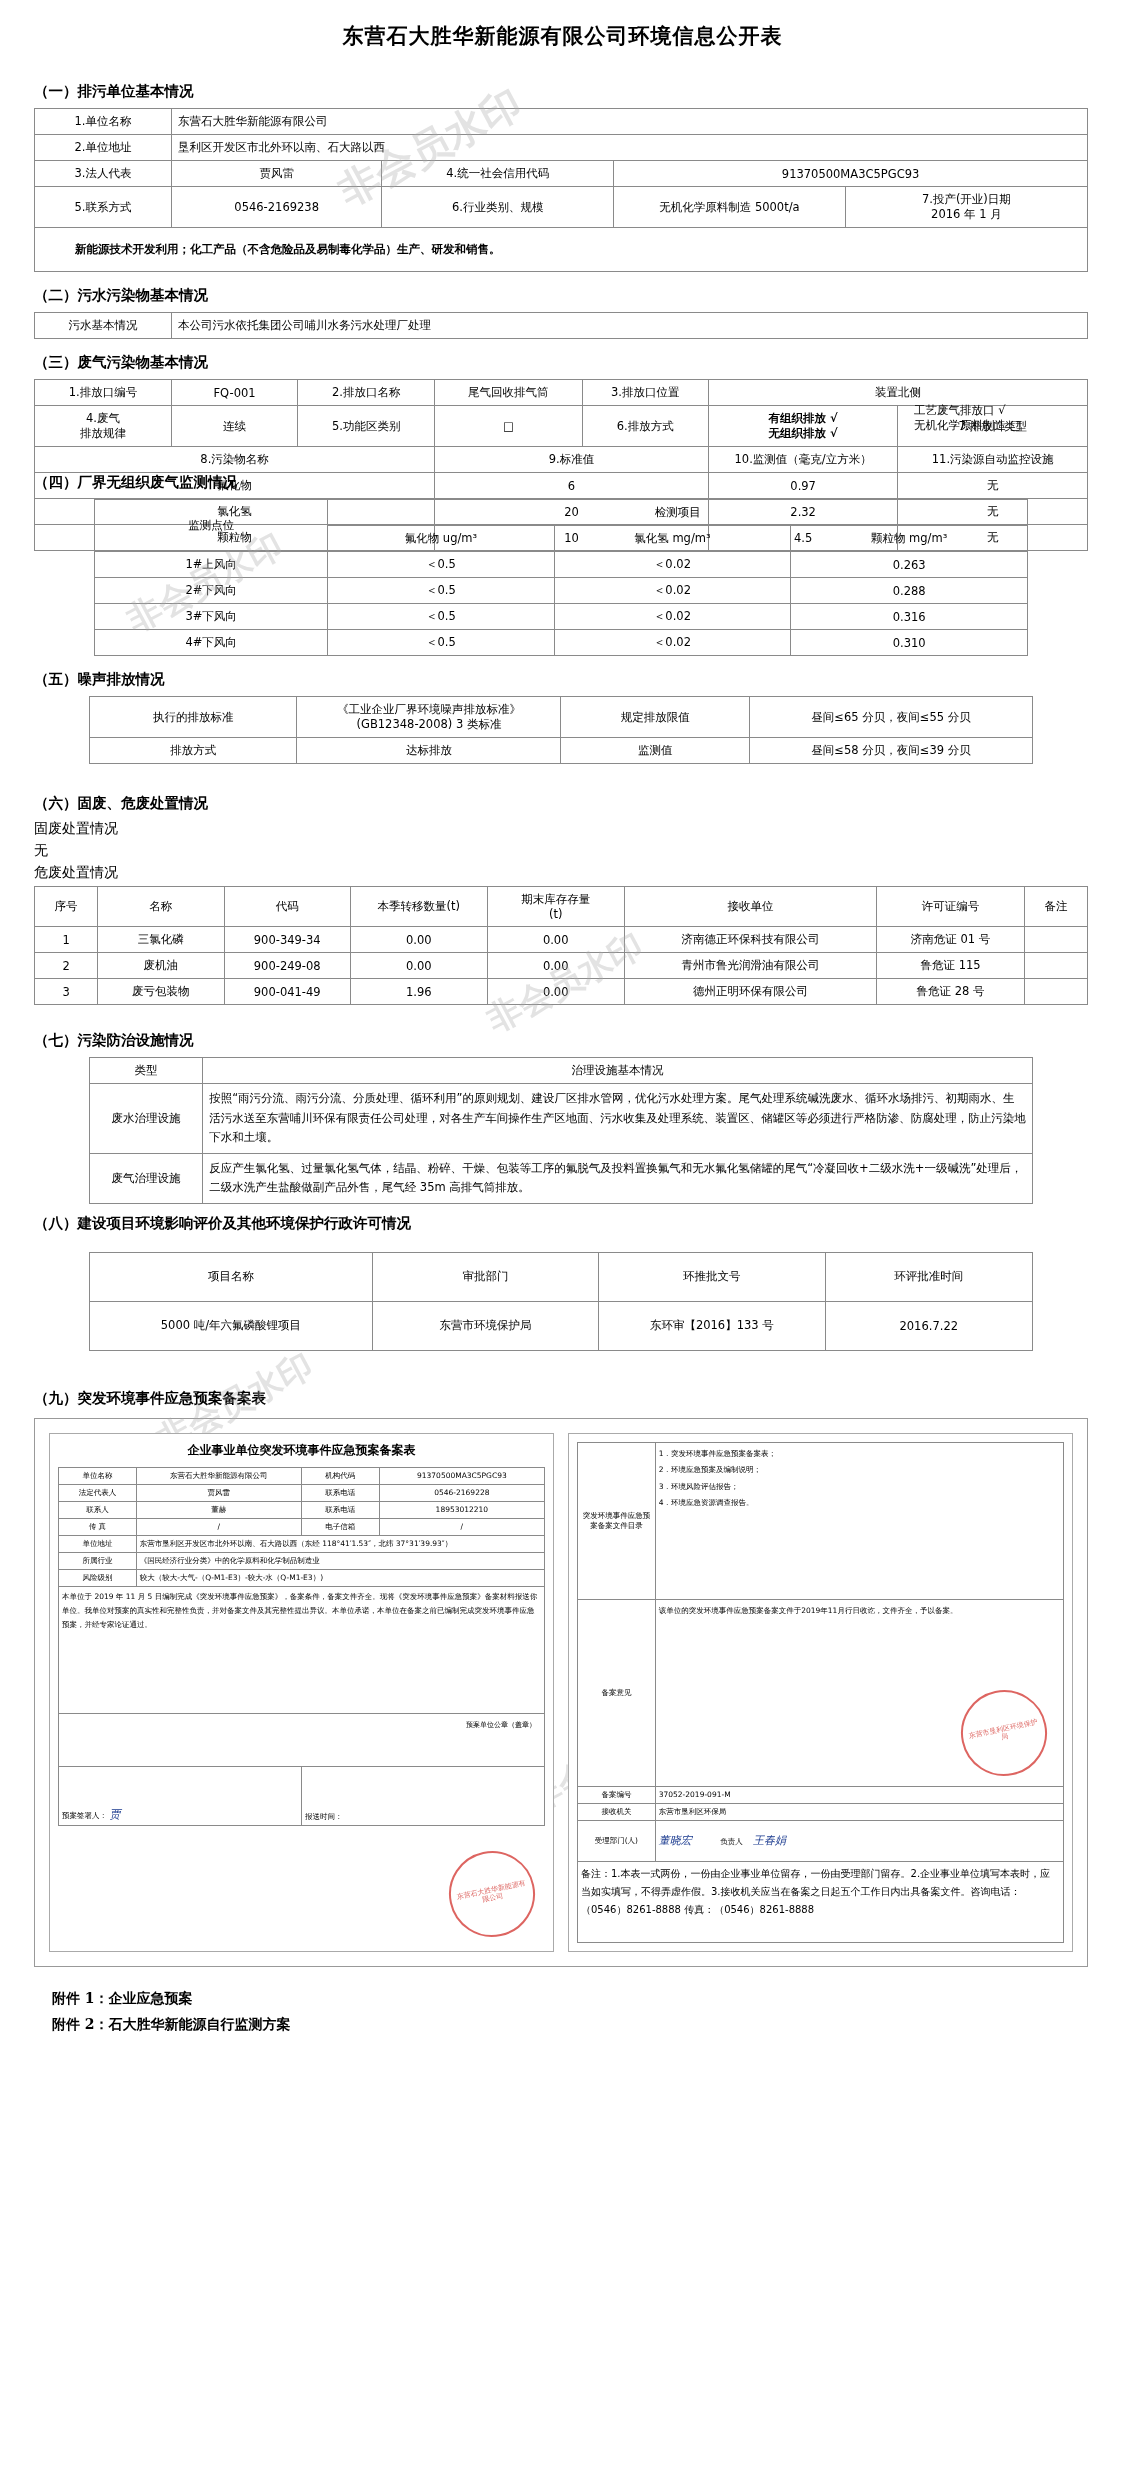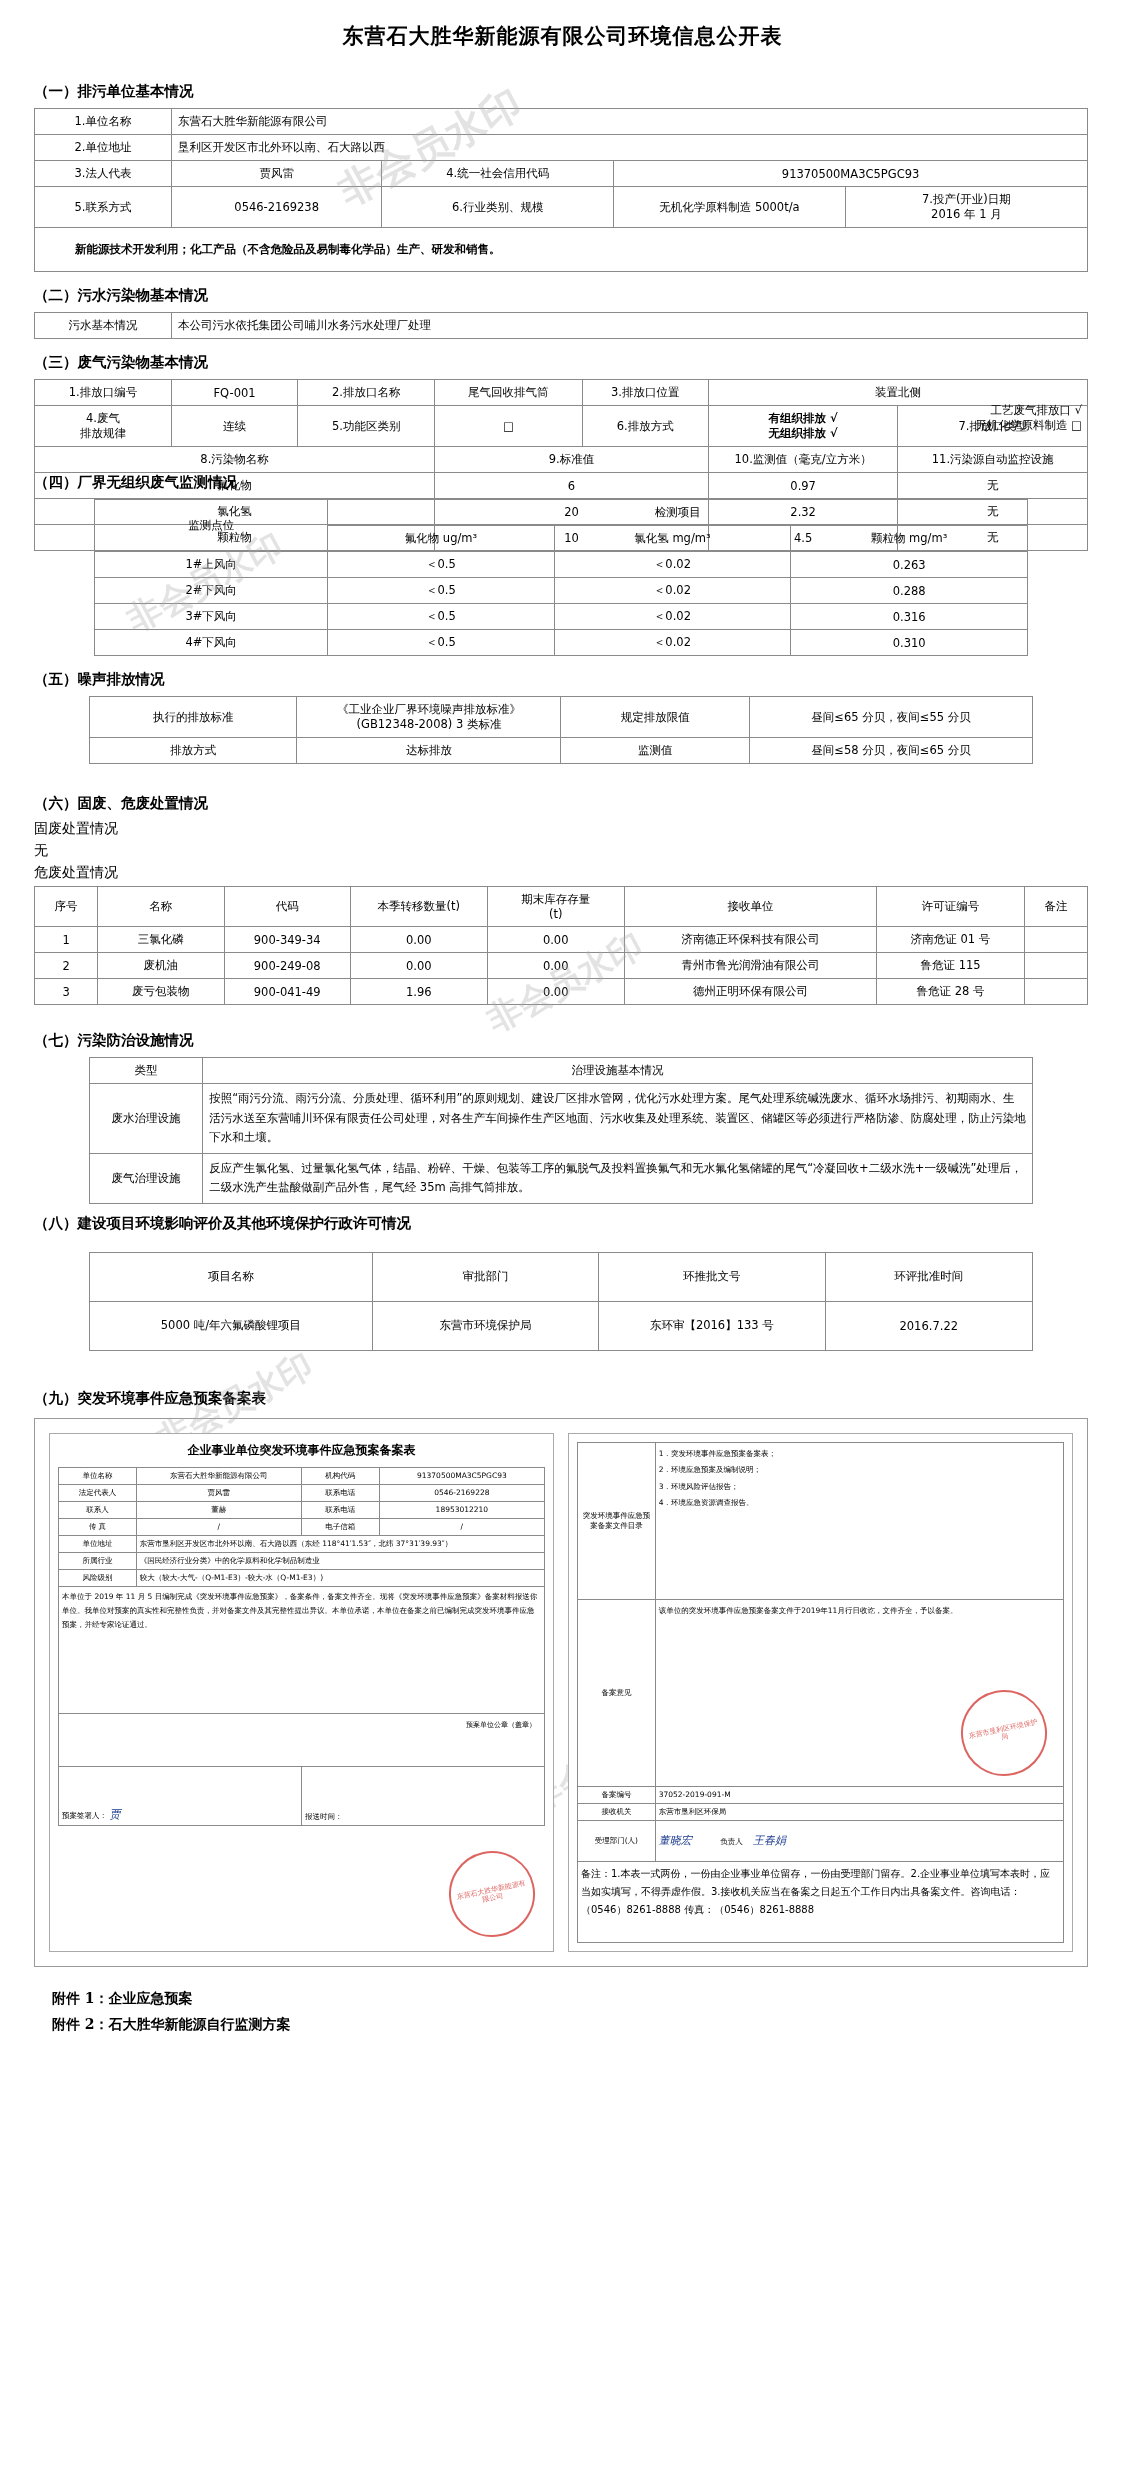--- a/index.html
+++ b/index.html
@@ -131,21 +131,21 @@
       </tr>
       <tr>
         <td class="c" colspan="3">颗粒物</td>
         <td class="c" colspan="2">10</td>
         <td class="c">4.5</td>
         <td class="c">无</td>
       </tr>
     </tbody>
       </table>
     <div style="position:relative;margin-top:-104px;height:0;">
-      <div style="position:absolute;right:6px;top:-44px;font-size:11.5px;text-align:right;width:168px;">
+      <div style="position:absolute;right:6px;top:-44px;font-size:11.5px;text-align:left;width:168px;">
         <div>工艺废气排放口  √</div>
         <div>无机化学原料制造  □</div>
       </div>
     </div>
   </div>
 
   <div class="sec" style="margin-top:26px">（四）厂界无组织废气监测情况</div>
   <div class="wrap" style="padding:0 60px;box-sizing:border-box;">
     <table>
       <tbody>
@@ -196,21 +196,21 @@
           <div>《工业企业厂界环境噪声排放标准》</div>
           <div>(GB12348-2008)  3 类标准</div>
         </td>
         <td class="c" style="width:20%">规定排放限值</td>
         <td class="c">昼间≤65 分贝，夜间≤55 分贝</td>
       </tr>
       <tr>
         <td class="c">排放方式</td>
         <td class="c">达标排放</td>
         <td class="c">监测值</td>
-        <td class="c">昼间≤58 分贝，夜间≤65 分贝</td>
+        <td class="c">昼间≤58 分贝，夜间≤39 分贝</td>
       </tr>
     </tbody>
       </table>
   </div>
 
   <div class="sec" style="margin-top:30px">（六）固废、危废处置情况</div>
   <div class="note">固废处置情况</div>
   <div class="note">无</div>
   <div class="note">危废处置情况</div>
   <div class="wrap">

